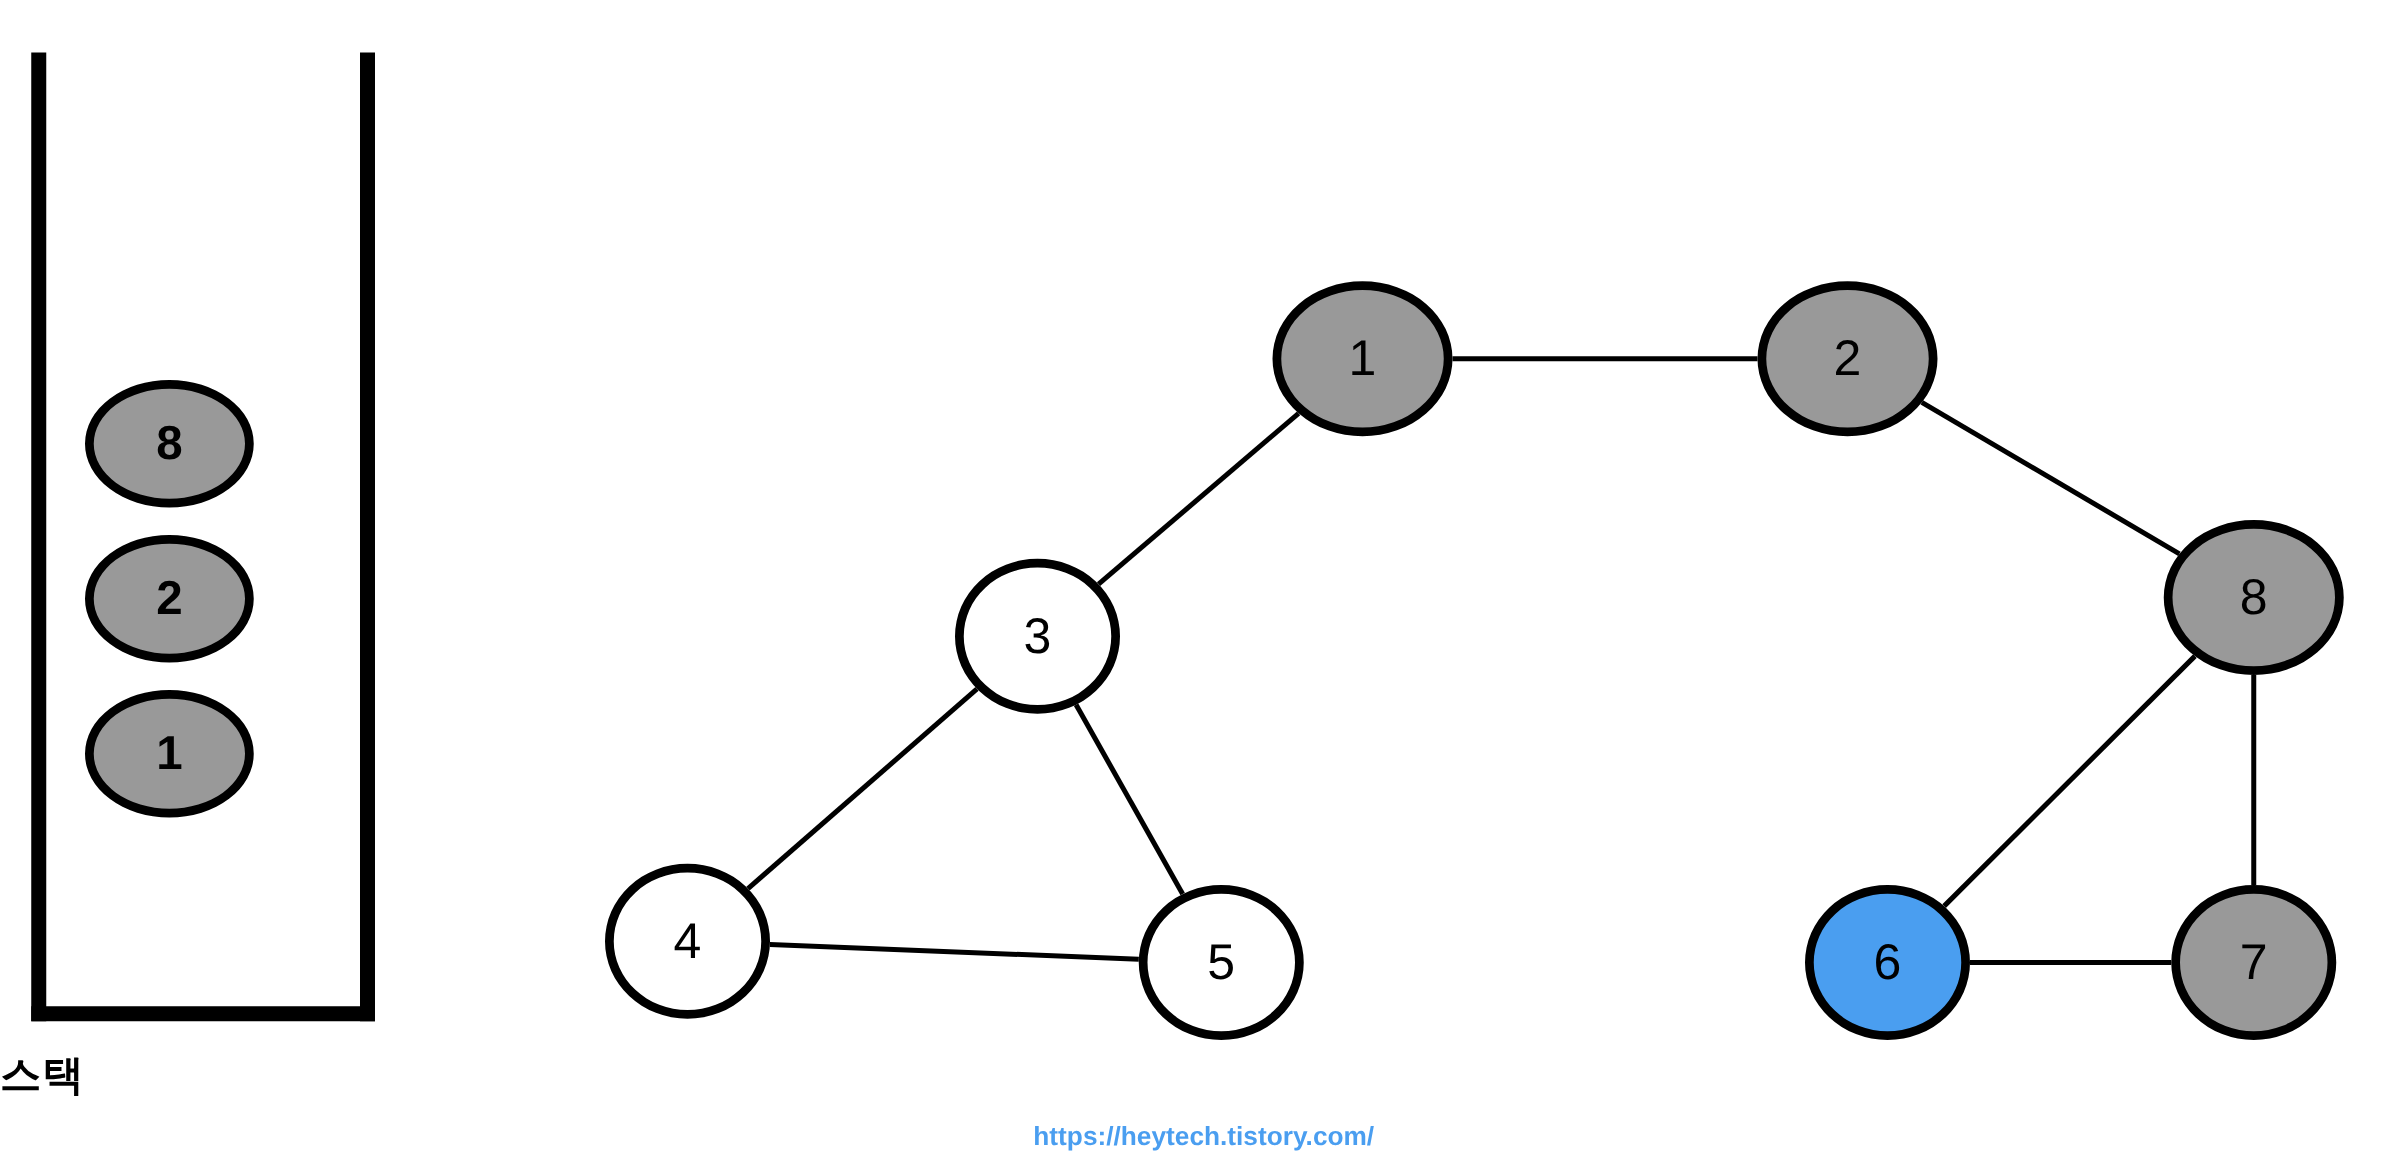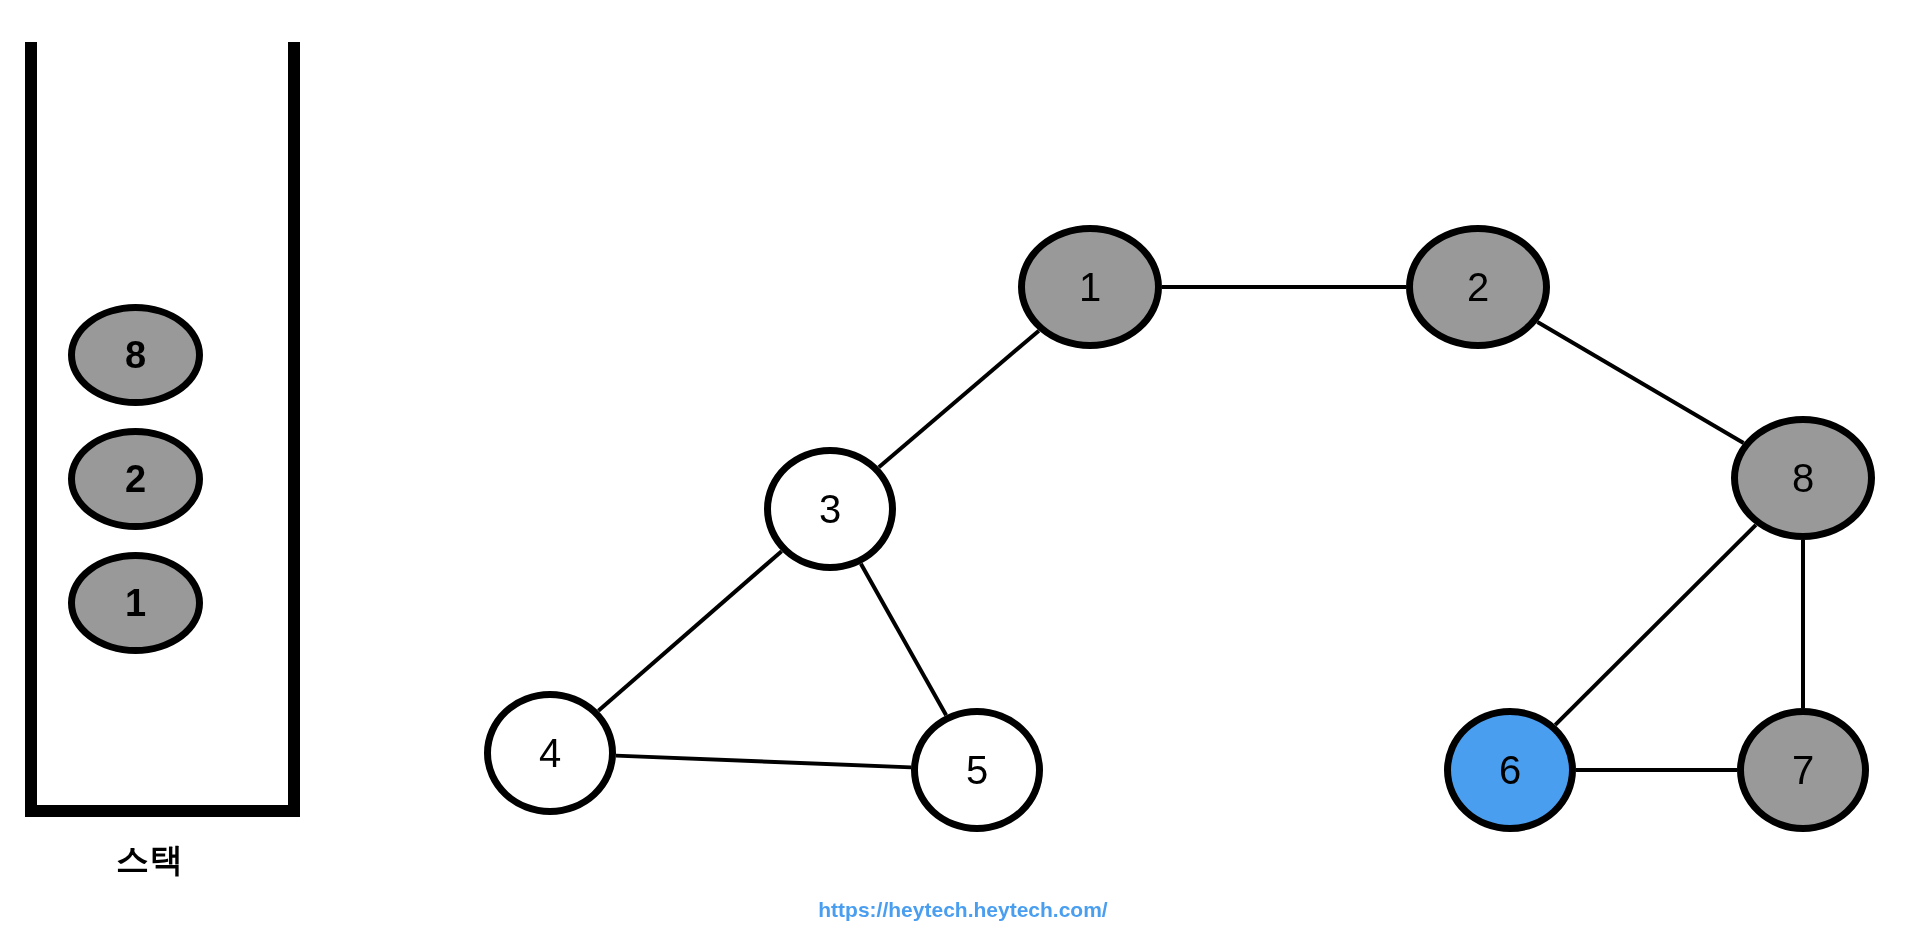--- a/index.html
+++ b/index.html
@@ -66,21 +66,20 @@
     font-size: 38px;
     font-weight: bold;
     color: #000000;
     line-height: 1;
   }
   #stack-label {
     position: absolute;
     left: 0px;
     top: 838px;
     width: 300px;
-    text-align: center;
     font-size: 33px;
     font-weight: bold;
     color: #000000;
     letter-spacing: 1px;
   }
 
   
   #graph-area {
     position: absolute;
     left: 0px;
@@ -159,15 +158,15 @@
         <div class="graph-node" style="left: 1406px; top: 225px; width: 144px; height: 124px; background: rgb(153, 153, 153);">2</div>
         <div class="graph-node" style="left: 764px; top: 447px; width: 132px; height: 124px; background: rgb(255, 255, 255);">3</div>
         <div class="graph-node" style="left: 484px; top: 691px; width: 132px; height: 124px; background: rgb(255, 255, 255);">4</div>
         <div class="graph-node" style="left: 911px; top: 708px; width: 132px; height: 124px; background: rgb(255, 255, 255);">5</div>
         <div class="graph-node" style="left: 1444px; top: 708px; width: 132px; height: 124px; background: rgb(74, 158, 240);">6</div>
         <div class="graph-node" style="left: 1737px; top: 708px; width: 132px; height: 124px; background: rgb(153, 153, 153);">7</div>
         <div class="graph-node" style="left: 1731px; top: 416px; width: 144px; height: 124px; background: rgb(153, 153, 153);">8</div>
       </div>
   </div>
 
-  <div id="watermark">https://heytech.heytech.com/</div>
+  <div id="watermark">https://heytech.tistory.com/</div>
 
 </div>
 
 </body></html>

